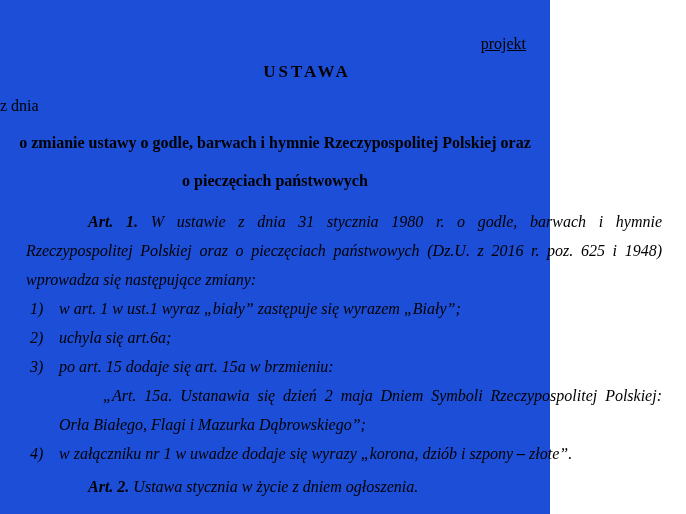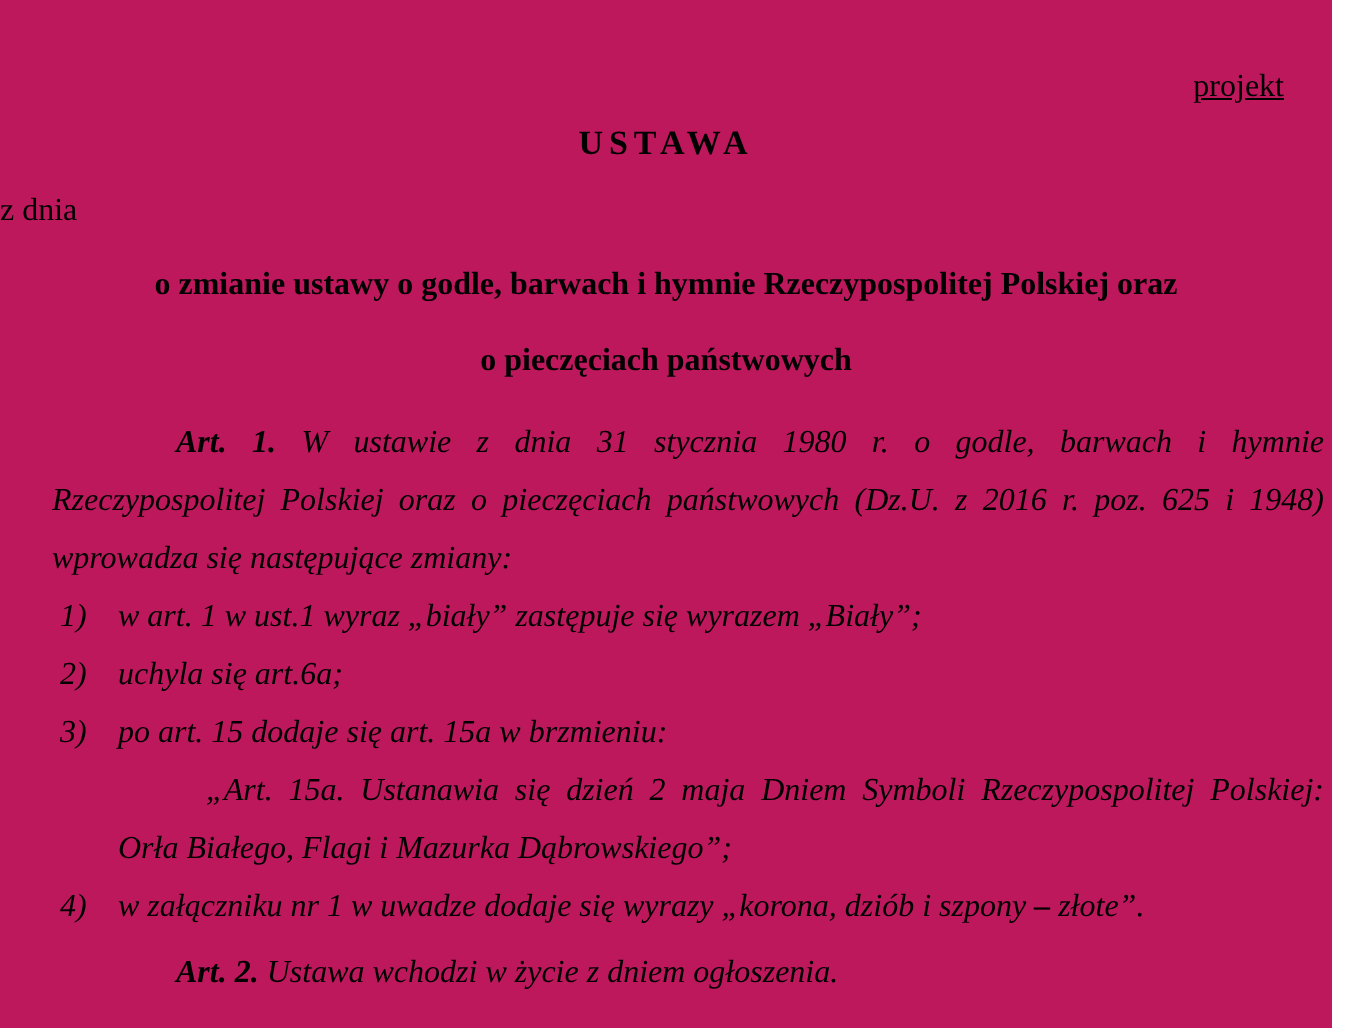--- a/index.html
+++ b/index.html
@@ -4,32 +4,33 @@
 <style>
   html, body { margin: 0; padding: 0; }
   body {
     width: 686px; height: 514px;
     background: #ffffff;
     font-family: "Liberation Serif", "DejaVu Serif", serif;
     font-size: 16px;
     color: #000000;
     overflow: hidden;
   }
-  .page { position: relative; width: 666px; height: 514px; background: #be185d; }
+  .page { position: relative; width: 550px; height: 514px; background: #1d4ed8; }
 
   .projekt {
     position: absolute; top: 35px; left: 0; right: 24px;
     text-align: right;
   }
   .projekt span { text-decoration: underline; }
 
   .law-title {
     position: absolute; top: 62px; left: 0; width: 100%;
     text-align: center; font-weight: bold; font-size: 17px;
     letter-spacing: 3px;
+    padding-left: 32px;
   }
   .date-line {
     position: absolute; top: 97px; left: 0; width: 100%;
     text-align: left;
   }
   .subject-1 {
     position: absolute; top: 134px; left: 0; width: 100%;
     text-align: center; font-weight: bold;
   }
   .subject-2 {
@@ -98,17 +99,17 @@
 
     <div class="line item">
       <span class="num">4)</span>
       <span>w załączniku nr 1 w uwadze dodaje się wyrazy „korona, dziób i szpony</span>
       <span class="b">–</span>
       <span>złote”.</span>
     </div>
 
     <div class="line art2">
       <span class="b">Art. 2.</span>
-      <span>Ustawa wchodzi w życie z dniem ogłoszenia.</span>
+      <span>Ustawa stycznia w życie z dniem ogłoszenia.</span>
     </div>
 
   </div>
 </div>
 
 </body></html>

